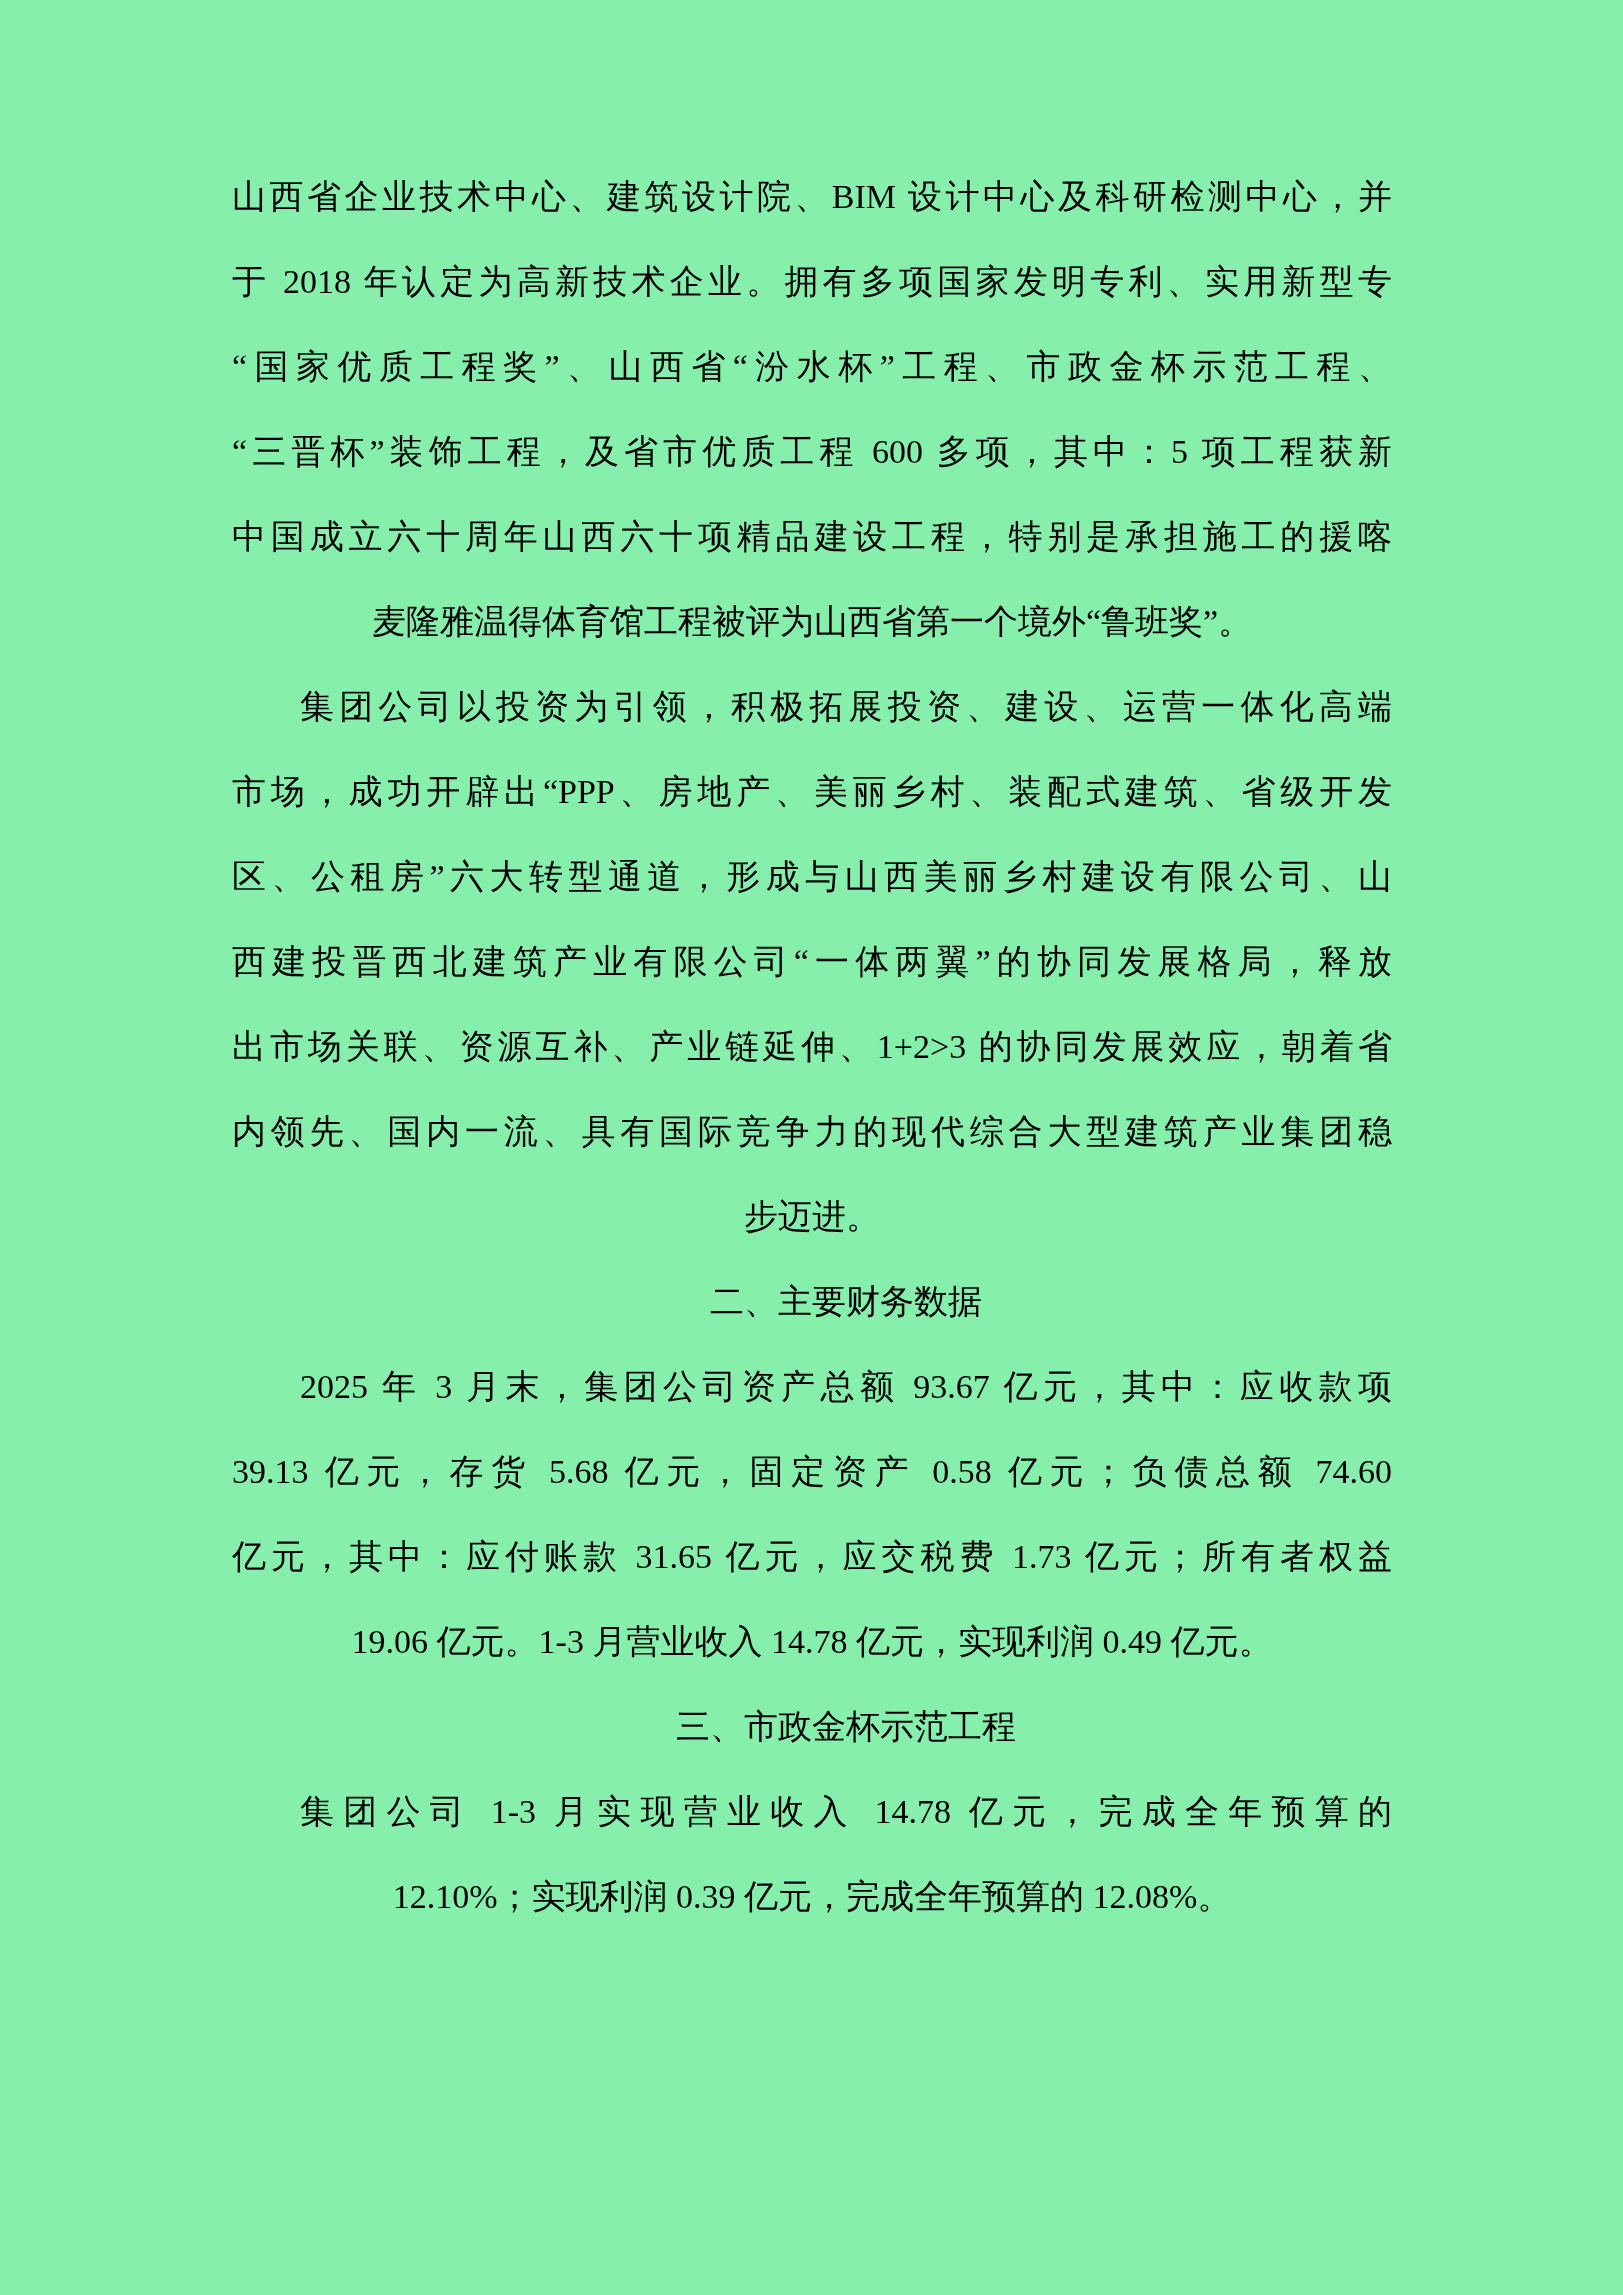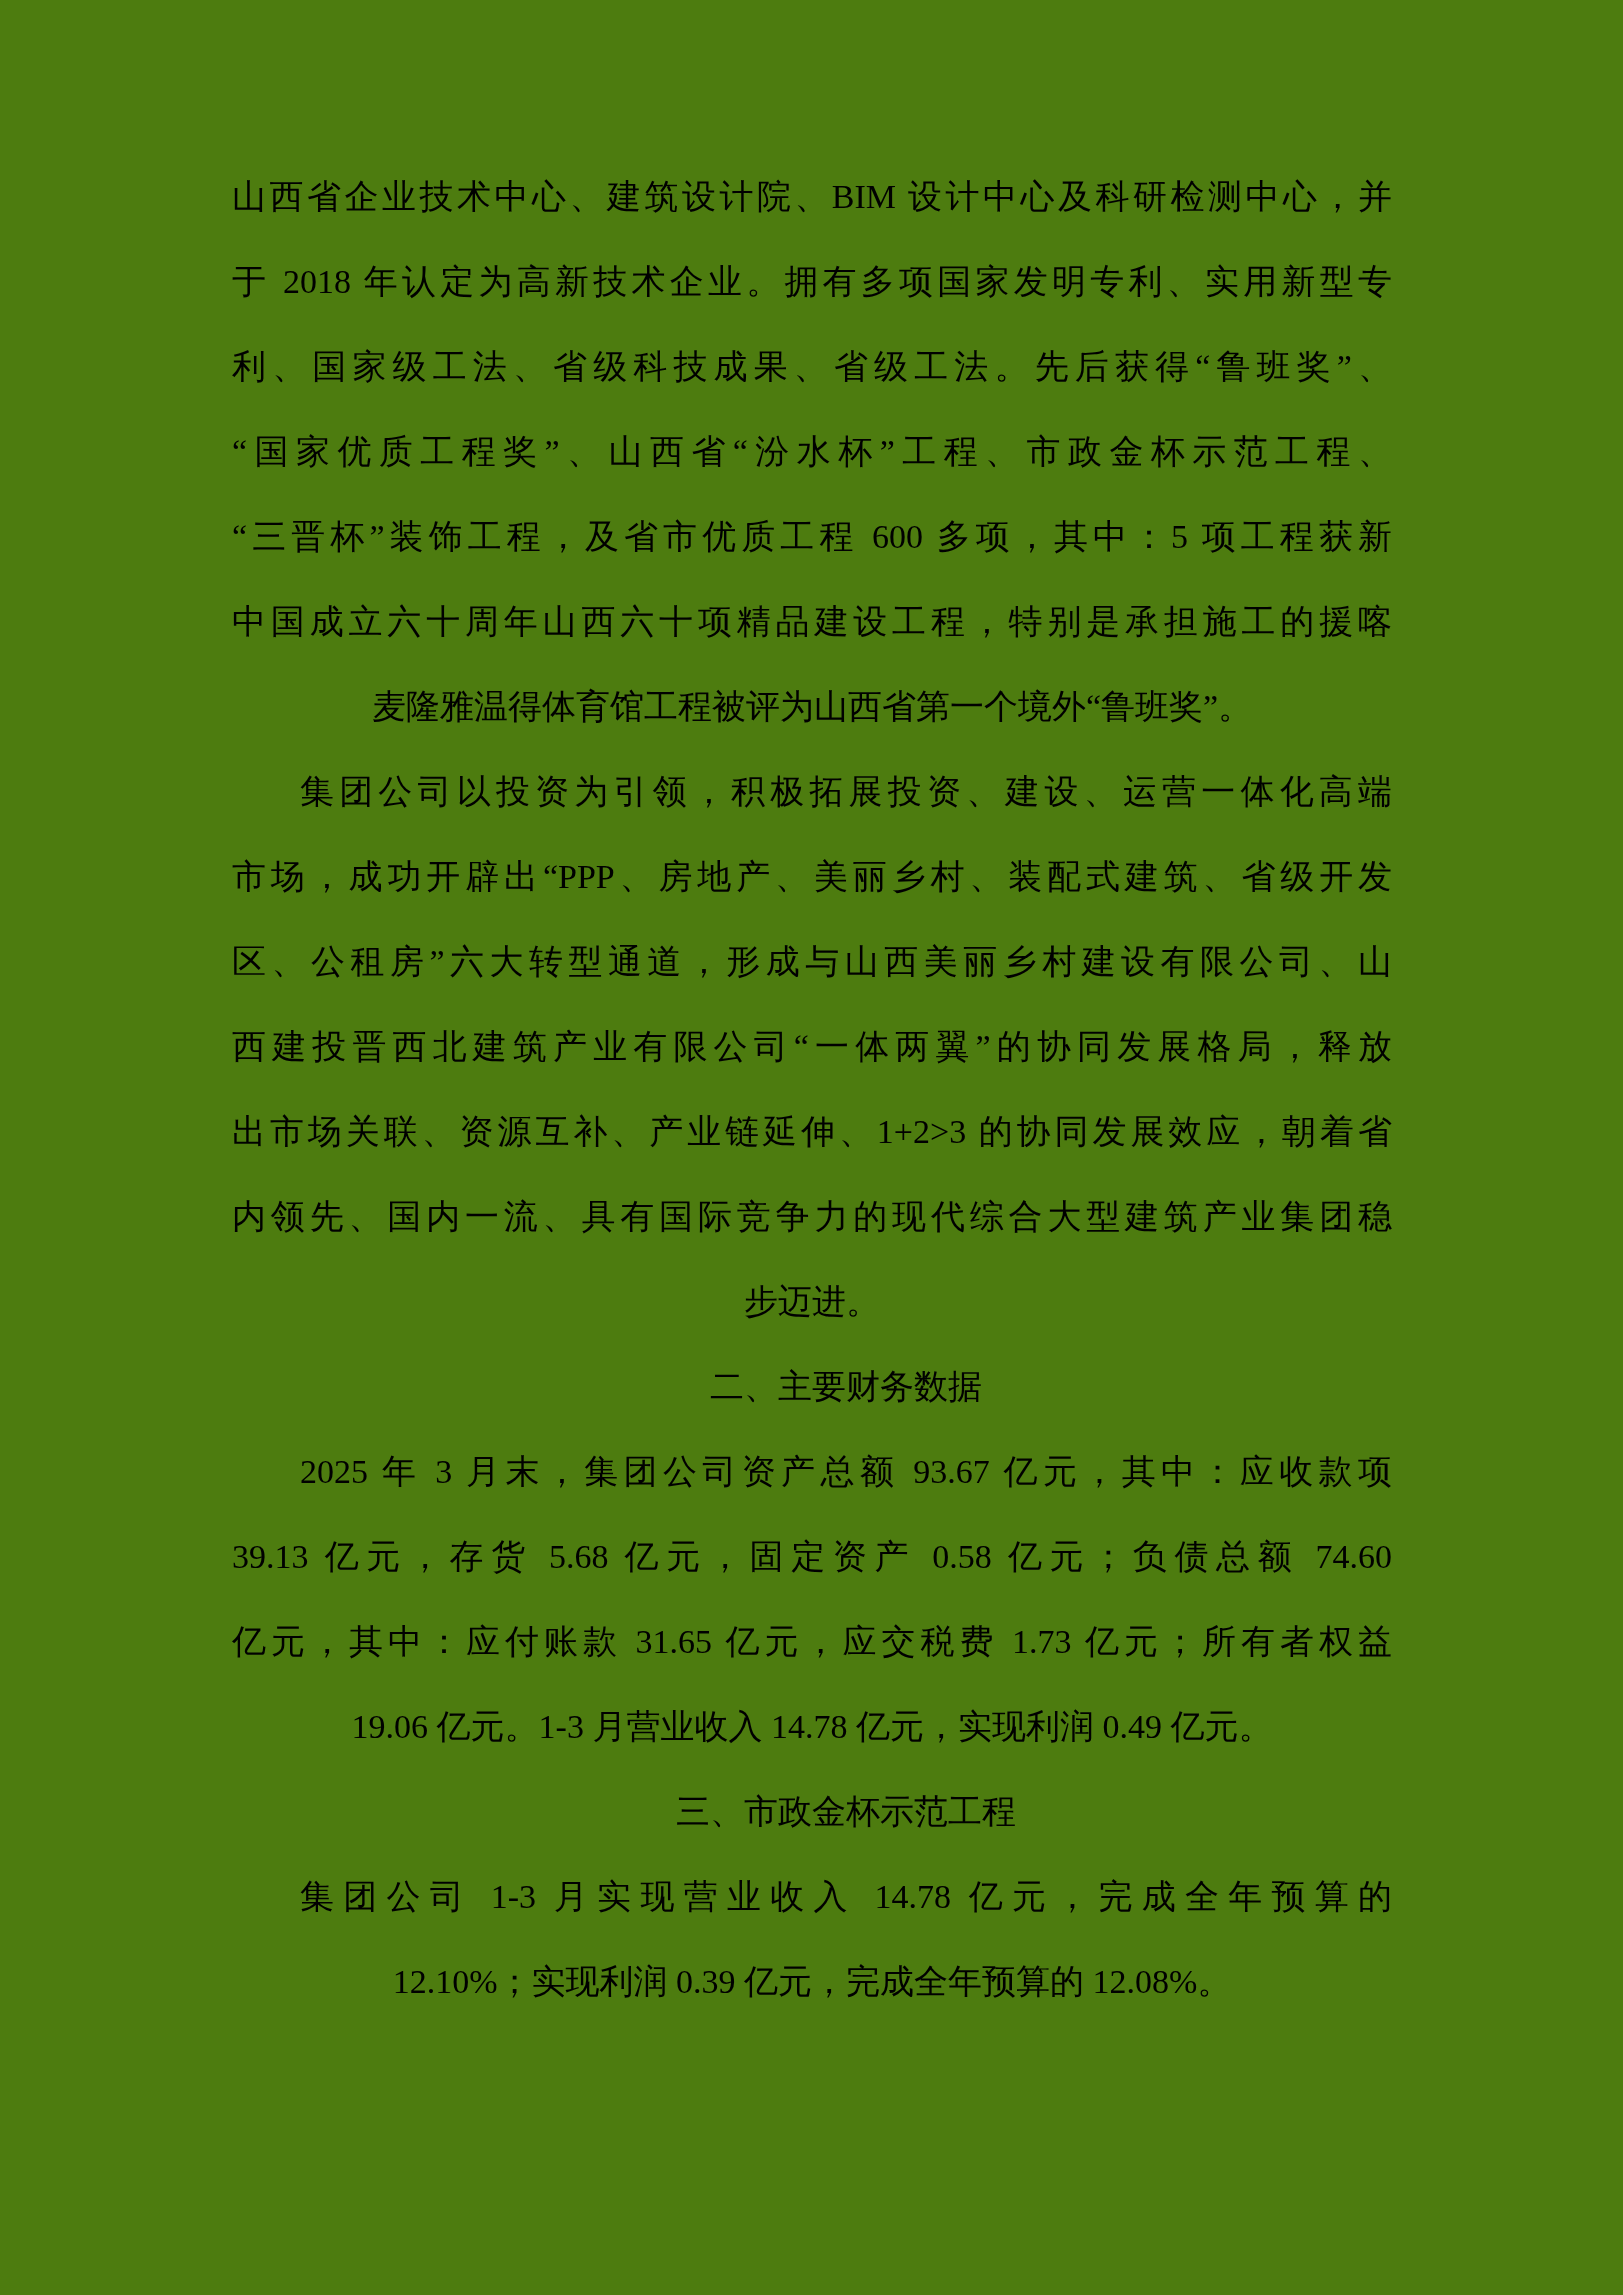--- a/index.html
+++ b/index.html
@@ -4,21 +4,21 @@
 <style>
   html, body {
     margin: 0;
     padding: 0;
     background: #ffffff;
   }
   .page {
     position: relative;
     width: 1623px;
     height: 2295px;
-    background: #4d7c0f;
+    background: #86efac;
     overflow: hidden;
   }
   .content {
     position: absolute;
     left: 232px;
     top: 154px;
     width: 1160px;
     font-family: "Liberation Serif", "DejaVu Serif", serif;
     font-size: 34px;
     line-height: 85px;
@@ -43,21 +43,20 @@
     font-weight: normal;
   }
 </style>
 </head>
 <body>
 
 <div class="page">
   <div class="content">
     <div class="line justify">山西省企业技术中心、建筑设计院、BIM 设计中心及科研检测中心，并</div>
     <div class="line justify">于 2018 年认定为高新技术企业。拥有多项国家发明专利、实用新型专</div>
-    <div class="line justify">利、国家级工法、省级科技成果、省级工法。先后获得“鲁班奖”、</div>
     <div class="line justify">“国家优质工程奖”、山西省“汾水杯”工程、市政金杯示范工程、</div>
     <div class="line justify">“三晋杯”装饰工程，及省市优质工程 600 多项，其中：5 项工程获新</div>
     <div class="line justify">中国成立六十周年山西六十项精品建设工程，特别是承担施工的援喀</div>
     <div class="line">麦隆雅温得体育馆工程被评为山西省第一个境外“鲁班奖”。</div>
     <div class="line justify indent">集团公司以投资为引领，积极拓展投资、建设、运营一体化高端</div>
     <div class="line justify">市场，成功开辟出“PPP、房地产、美丽乡村、装配式建筑、省级开发</div>
     <div class="line justify">区、公租房”六大转型通道，形成与山西美丽乡村建设有限公司、山</div>
     <div class="line justify">西建投晋西北建筑产业有限公司“一体两翼”的协同发展格局，释放</div>
     <div class="line justify">出市场关联、资源互补、产业链延伸、1+2&gt;3 的协同发展效应，朝着省</div>
     <div class="line justify">内领先、国内一流、具有国际竞争力的现代综合大型建筑产业集团稳</div>

